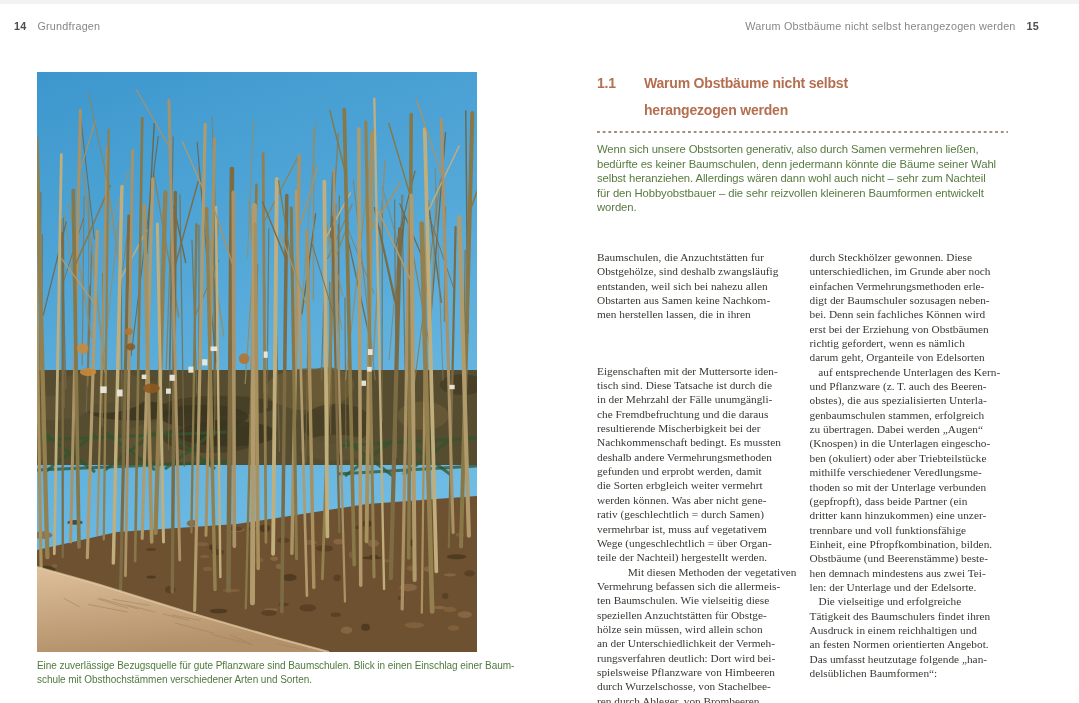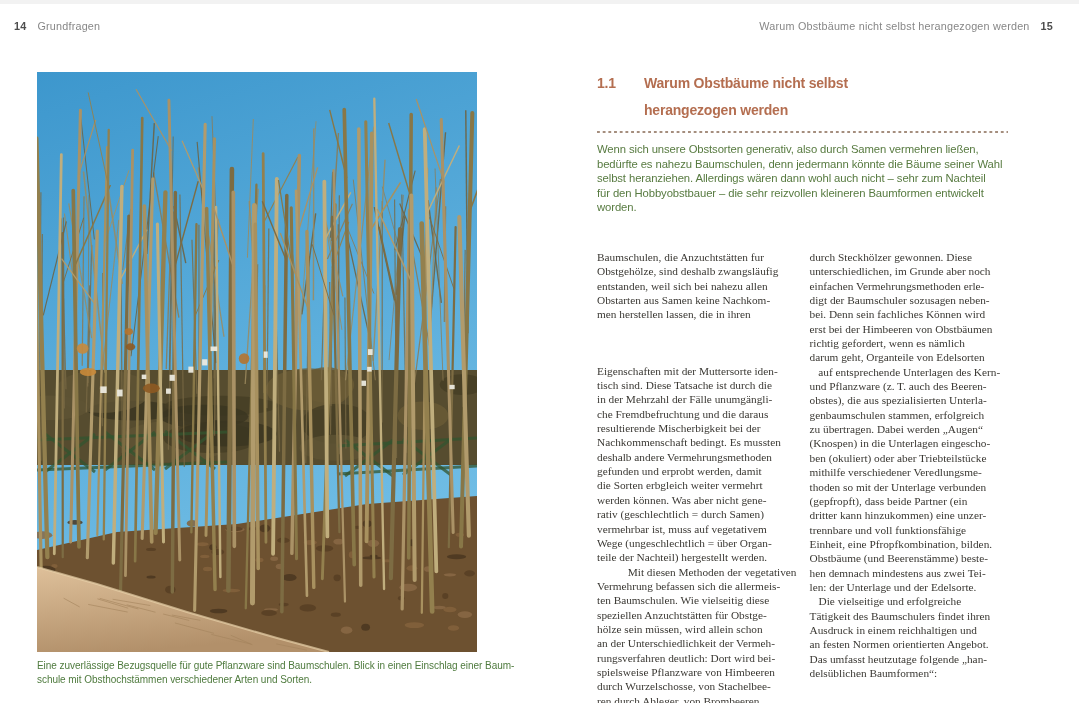--- a/index.html
+++ b/index.html
@@ -5,21 +5,21 @@
   html,body{margin:0;padding:0;background:#e9e9e9;}
   .page{position:relative;width:1079px;height:703px;background:#ffffff;overflow:hidden;
         font-family:"Liberation Sans",sans-serif;}
   .edge-top{position:absolute;top:0;left:0;right:0;height:4px;background:#f2f2f2;}
 
   
   .hdr{position:absolute;top:20px;font-size:10.8px;letter-spacing:.2px;color:var(--header_gray);}
   .hdr .pnum{font-weight:bold;color:var(--page_number_dark);}
   .hdr-left{left:14px;}
   .hdr-left .pnum{margin-right:11px;}
-  .hdr-right{right:26px;}
+  .hdr-right{right:40px;}
   .hdr-right .pnum{margin-left:11px;}
 
   
   .photo{position:absolute;left:37px;top:72px;width:440px;height:580px;margin:0;}
   .photo svg{display:block;width:100%;height:100%;}
   .caption{position:absolute;left:37px;top:659px;width:507px;
            font-size:10px;line-height:13.8px;letter-spacing:-0.05px;color:var(--caption_green);}
 
   
   .heading{position:absolute;left:597px;top:70px;width:430px;display:flex;
@@ -373,21 +373,21 @@
   <div class="heading">
     <span class="secnum">1.1</span>
     <span class="sectitle">
       <span>Warum Obstbäume nicht selbst</span>
       <span>herangezogen werden</span>
     </span>
   </div>
   <div class="dots"></div>
   <div class="intro">
       <div class="tline">Wenn sich unsere Obstsorten generativ, also durch Samen vermehren ließen,</div>
-      <div class="tline">bedürfte es nahezu Baumschulen, denn jedermann könnte die Bäume seiner Wahl</div>
+      <div class="tline">bedürfte es keiner Baumschulen, denn jedermann könnte die Bäume seiner Wahl</div>
       <div class="tline">selbst heranziehen. Allerdings wären dann wohl auch nicht – sehr zum Nachteil</div>
       <div class="tline">für den Hobbyobstbauer – die sehr reizvollen kleineren Baumformen entwickelt</div>
       <div class="tline">worden.</div>
     </div>
 
   <div class="cols">
     <div class="col">
         <div class="tline jst" style="word-spacing: 0px;">Baumschulen, die Anzuchtstätten fur</div>
         <div class="tline jst" style="word-spacing: 0px;">Obstgehölze, sind deshalb zwangsläufig</div>
         <div class="tline jst" style="word-spacing: 0px;">entstanden, weil sich bei nahezu allen</div>
@@ -418,21 +418,21 @@
         <div class="tline jst" style="word-spacing: 0px;">durch Wurzelschosse, von Stachelbee-</div>
         <div class="tline jst" style="word-spacing: 0px;">ren durch Ableger, von Brombeeren</div>
         <div class="tline jst" style="word-spacing: 0px;">durch Absenker, von Johannisbeeren</div>
       </div>
     <div class="col">
         <div class="tline jst" style="word-spacing: 0px;">durch Steckhölzer gewonnen. Diese</div>
         <div class="tline jst" style="word-spacing: 0px;">unterschiedlichen, im Grunde aber noch</div>
         <div class="tline jst" style="word-spacing: 0px;">einfachen Vermehrungsmethoden erle-</div>
         <div class="tline jst" style="word-spacing: 0px;">digt der Baumschuler sozusagen neben-</div>
         <div class="tline jst" style="word-spacing: 0px;">bei. Denn sein fachliches Können wird</div>
-        <div class="tline jst" style="word-spacing: 0px;">erst bei der Himbeeren von Obstbäumen</div>
+        <div class="tline jst" style="word-spacing: 0px;">erst bei der Erziehung von Obstbäumen</div>
         <div class="tline jst" style="word-spacing: 0px;">richtig gefordert, wenn es nämlich</div>
         <div class="tline jst" style="word-spacing: 0px;">darum geht, Organteile von Edelsorten</div>
         <div class="tline jst" style="word-spacing: 0px; text-align: center;">auf entsprechende Unterlagen des Kern-</div>
         <div class="tline jst" style="word-spacing: 0px;">und Pflanzware (z. T. auch des Beeren-</div>
         <div class="tline jst" style="word-spacing: 0px;">obstes), die aus spezialisierten Unterla-</div>
         <div class="tline jst" style="word-spacing: 0px;">genbaumschulen stammen, erfolgreich</div>
         <div class="tline jst" style="word-spacing: 0px;">zu übertragen. Dabei werden „Augen“</div>
         <div class="tline jst" style="word-spacing: 0px;">(Knospen) in die Unterlagen eingescho-</div>
         <div class="tline jst" style="word-spacing: 0px;">ben (okuliert) oder aber Triebteilstücke</div>
         <div class="tline jst" style="word-spacing: 0px;">mithilfe verschiedener Veredlungsme-</div>

